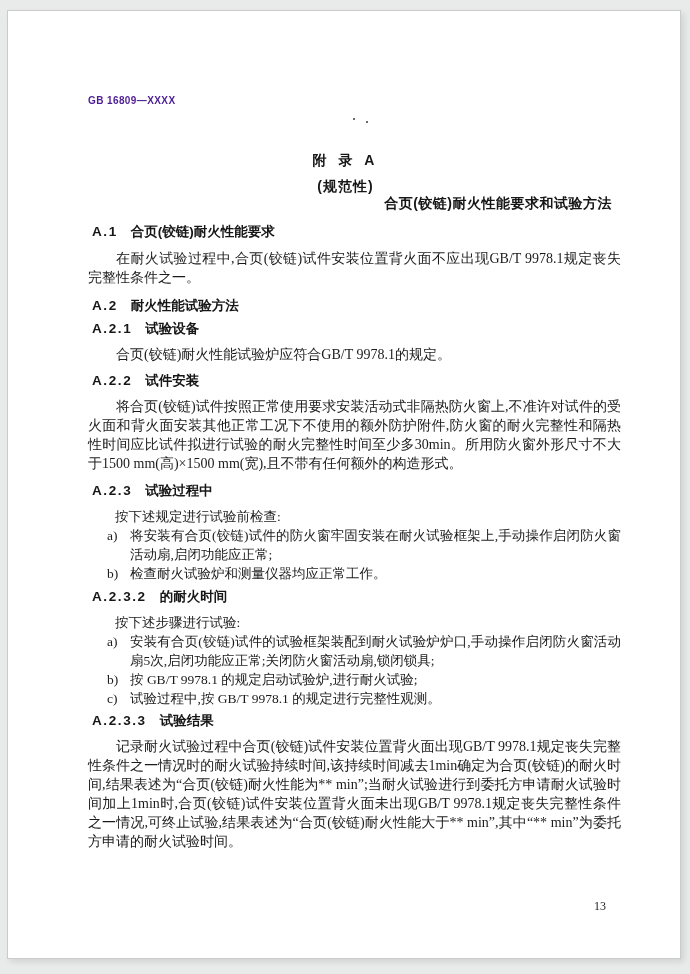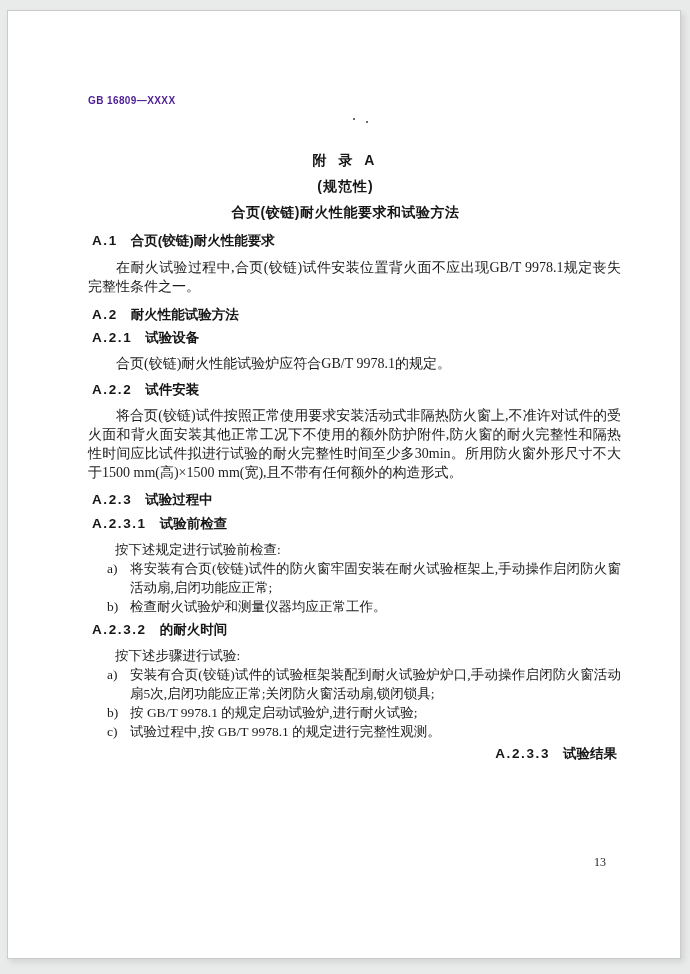--- a/index.html
+++ b/index.html
@@ -41,21 +41,21 @@
   .doc-title {
     position: relative; left: -9px;
     text-align: center;
     font-family: "Liberation Sans", "DejaVu Sans", sans-serif;
     font-weight: 700;
     font-size: 14px; line-height: 17px;
     color: #161616;
   }
   .t1 { margin-top: 44px; letter-spacing: 4px; }
   .t2 { margin-top: 9px;  letter-spacing: 1px; }
-  .t3 { margin-top: 9px;  letter-spacing: 0.5px; }
+  .t3 {  letter-spacing: 0.5px; text-align: right; }
   .hd {
     margin: 4px;
     font-family: "Liberation Sans", "DejaVu Sans", sans-serif;
     font-weight: 700;
     font-size: 13.5px; line-height: 15px;
     color: #161616;
   }
   .hd .num { letter-spacing: 1.6px; margin-right: 13px; }
   .para {
     margin: 9px 0 0;
@@ -72,31 +72,31 @@
     margin: 0; padding: 0; list-style: none;
     font-size: 13.5px; line-height: 19px;
   }
   .list li {
     position: relative;
     padding-left: 42px;
     text-align: justify;
   }
   .list .mk { position: absolute; left: 19px; top: 0; }
   .page-number {
-    position: absolute; left: 586px; top: 844px;
+    position: absolute; left: 586px; top: 888px;
     font-size: 12px; line-height: 14px;
     color: #222;
   }
   .mt12 { margin-top: 12px; }
   .mt11 { margin-top: 11px; }
   .mt10 { margin-top: 10px; }
   .mt9  { margin-top: 9px; }
   .mt8  { margin-top: 8px; }
   .mt6  { margin-top: 6px; }
-  .mt5  { margin-top: 5px; text-align: right; }
+  .mt5  { margin-top: 5px; }
 </style>
 </head>
 <body>
 
 <div class="page">
 
   <div class="speck s1"></div>
   <div class="speck s2"></div>
 
   <div class="content">
@@ -123,23 +123,20 @@
 
     <div class="hd mt9">
       <span class="num">A.2.2</span><span>试件安装</span>
     </div>
     <p class="para mt9">将合页(铰链)试件按照正常使用要求安装活动式非隔热防火窗上,不准许对试件的受火面和背火面安装其他正常工况下不使用的额外防护附件,防火窗的耐火完整性和隔热性时间应比试件拟进行试验的耐火完整性时间至少多30min。所用防火窗外形尺寸不大于1500 mm(高)×1500 mm(宽),且不带有任何额外的构造形式。</p>
 
     <div class="hd mt10">
       <span class="num">A.2.3</span><span>试验过程中</span>
     </div>
 
-    <div class="hd mt9">
-      <span class="num">A.2.3.1</span><span>试验前检查</span>
-    </div>
     <p class="intro mt9">按下述规定进行试验前检查:</p>
     <ul class="list">
       <li>
         <span class="mk">a)</span><span>将安装有合页(铰链)试件的防火窗牢固安装在耐火试验框架上,手动操作启闭防火窗活动扇,启闭功能应正常;</span>
       </li>
       <li>
         <span class="mk">b)</span><span>检查耐火试验炉和测量仪器均应正常工作。</span>
       </li>
     </ul>
 
@@ -155,18 +152,19 @@
         <span class="mk">b)</span><span>按 GB/T 9978.1 的规定启动试验炉,进行耐火试验;</span>
       </li>
       <li>
         <span class="mk">c)</span><span>试验过程中,按 GB/T 9978.1 的规定进行完整性观测。</span>
       </li>
     </ul>
 
     <div class="hd mt5">
       <span class="num">A.2.3.3</span><span>试验结果</span>
     </div>
+    <p class="para mt9">记录耐火试验过程中合页(铰链)试件安装位置背火面出现GB/T 9978.1规定丧失完整性条件之一情况时的耐火试验持续时间,该持续时间减去1min确定为合页(铰链)的耐火时间,结果表述为“合页(铰链)耐火性能为** min”;当耐火试验进行到委托方申请耐火试验时间加上1min时,合页(铰链)试件安装位置背火面未出现GB/T 9978.1规定丧失完整性条件之一情况,可终止试验,结果表述为“合页(铰链)耐火性能大于** min”,其中“** min”为委托方申请的耐火试验时间。</p>
 
   </div>
 
   <div class="page-number">13</div>
 
 </div>
 
 </body></html>

